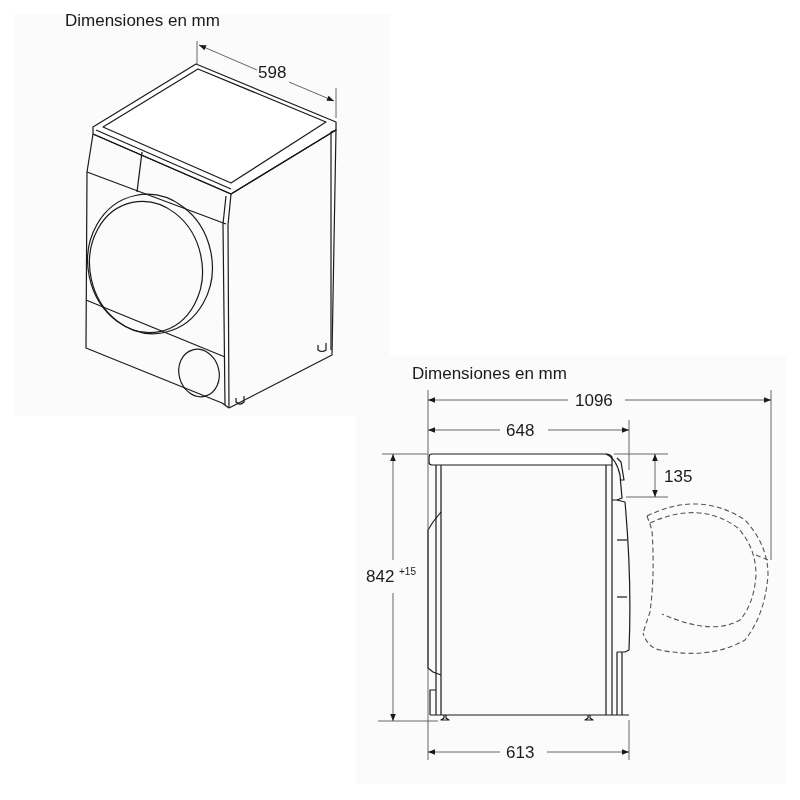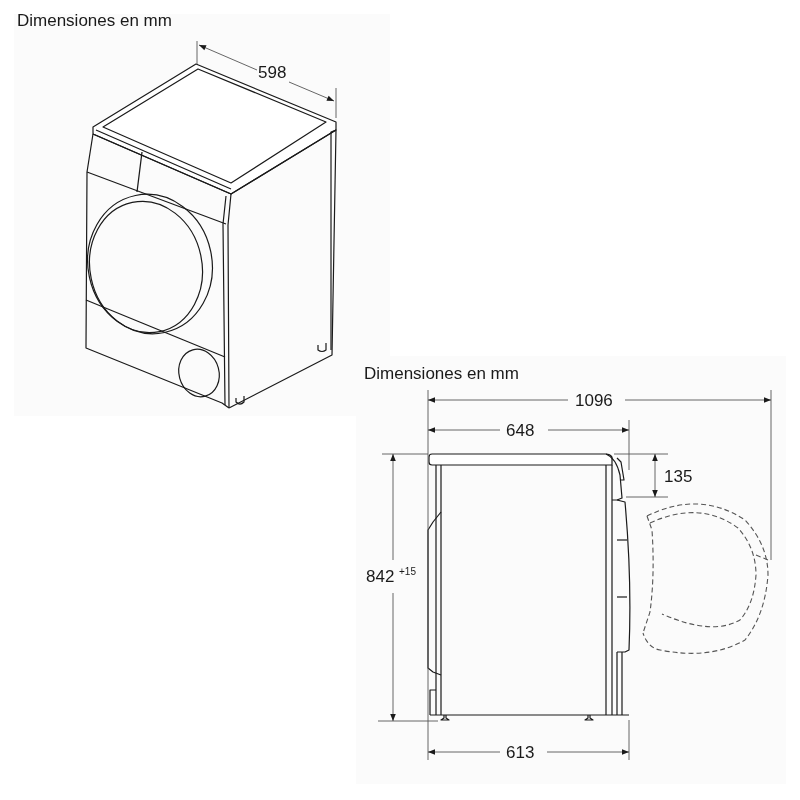--- a/index.html
+++ b/index.html
@@ -1,21 +1,21 @@
 <!DOCTYPE html>
 <html><head>
 <meta charset="utf-8">
 <style>
   html, body { margin: 0; padding: 0; background: #ffffff; }
   body { width: 800px; height: 800px; position: relative; overflow: hidden;
          font-family: "Liberation Sans", sans-serif; color: #1a1a1a; }
   .panel { position: absolute; background: #fbfbfb; }
   #panel-iso { left: 14px; top: 14px; width: 376px; height: 402px; }
   #panel-side { left: 356px; top: 356px; width: 430px; height: 428px; }
-  .title { position: absolute; font-size: 17px; color: #1a1a1a; white-space: nowrap; }
+  .title { position: absolute; font-size: 17px; color: #1a1a1a; white-space: nowrap; margin-left: 48px; }
   #title-iso { left: 17px; top: 11px; }
   #title-side { left: 364px; top: 364px; }
   svg { position: absolute; left: 0; top: 0; }
   .dim-text { font-family: "Liberation Sans", sans-serif; font-size: 17px; fill: #1a1a1a; }
   .sup-text { font-family: "Liberation Sans", sans-serif; font-size: 10px; fill: #1a1a1a; }
 </style>
 </head>
 <body>
 
 <div class="panel" id="panel-iso"></div>

